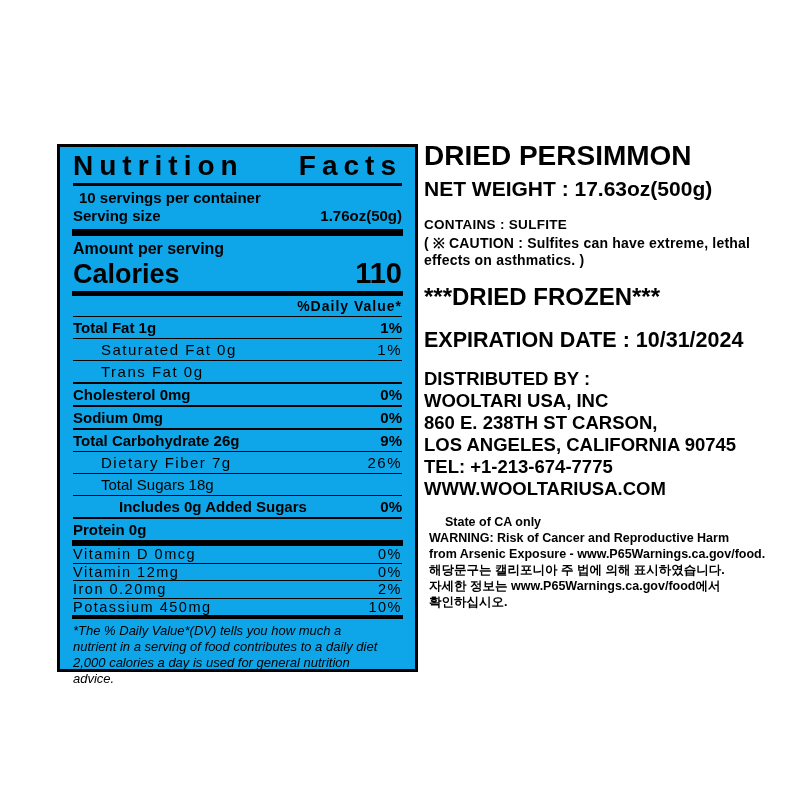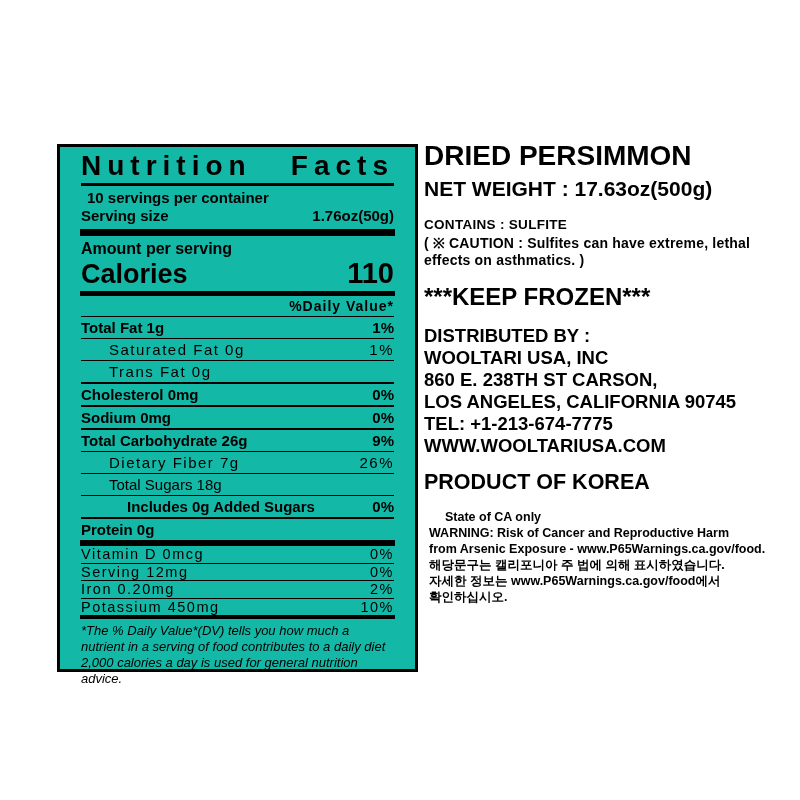--- a/index.html
+++ b/index.html
@@ -6,22 +6,22 @@
   body{
     width:800px;height:800px;overflow:hidden;
     font-family:"Liberation Sans",sans-serif;color:#000;
     -webkit-font-smoothing:antialiased;
   }
   .canvas{position:relative;width:800px;height:800px;background:#fff;}
 
   
   .nf{
     position:absolute;left:57px;top:144px;width:361px;height:528px;
-    border:3px solid #000;box-sizing:border-box;padding:0 21px;
-    background:#14b8a6;
+    border:3px solid #000;box-sizing:border-box;padding:0 13px;
+    background:#0ea5e9;
   }
   .nf-title{
     display:flex;justify-content:space-between;align-items:baseline;
     font-weight:bold;font-size:28px;line-height:1.05;letter-spacing:6px;
     padding:4px 0 3px;border-bottom:3px solid #000;
   }
   .nf-servings{font-size:15px;font-weight:bold;line-height:18px;padding-top:3px;margin-left:6px;}
   .nf-serving-row{
     display:flex;justify-content:space-between;
     font-size:15px;font-weight:bold;line-height:18px;padding-bottom:4px;
@@ -146,21 +146,21 @@
       </div>
 
     <div class="bar bar-6"></div>
 
     <div id="nf-vitamins">
         <div class="nrow sp">
           <span class="n-name">Vitamin D 0mcg</span>
           <span class="n-dv">0%</span>
         </div>
         <div class="nrow sp sep-hair">
-          <span class="n-name">Serving 12mg</span>
+          <span class="n-name">Vitamin 12mg</span>
           <span class="n-dv">0%</span>
         </div>
         <div class="nrow sp sep-hair">
           <span class="n-name">Iron 0.20mg</span>
           <span class="n-dv">2%</span>
         </div>
         <div class="nrow sp sep-hair">
           <span class="n-name">Potassium 450mg</span>
           <span class="n-dv">10%</span>
         </div>
@@ -173,28 +173,28 @@
 2,000 calories a day is used for general nutrition
 advice.</div>
   </section>
 
   <section class="pp">
     <div class="pp-name">DRIED PERSIMMON</div>
     <div class="pp-weight">NET WEIGHT : 17.63oz(500g)</div>
     <div class="pp-contains">CONTAINS : SULFITE</div>
     <div class="pp-caution">( ※ CAUTION : Sulfites can have extreme, lethal
 effects on asthmatics. )</div>
-    <div class="pp-frozen">***KEEP FROZEN***</div>
+    <div class="pp-frozen">***DRIED FROZEN***</div>
+    <div class="pp-exp">EXPIRATION DATE : 10/31/2024</div>
     <div class="pp-dist">DISTRIBUTED BY :
 WOOLTARI USA, INC
 860 E. 238TH ST CARSON,
 LOS ANGELES, CALIFORNIA 90745
 TEL: +1-213-674-7775
 WWW.WOOLTARIUSA.COM</div>
-    <div class="pp-origin">PRODUCT OF KOREA</div>
     <div class="pp-warning">
       <div class="pp-warn-heading">State of CA only</div>
       <div class="pp-warn-body">WARNING: Risk of Cancer and Reproductive Harm
 from Arsenic Exposure - www.P65Warnings.ca.gov/food.
 해당문구는 캘리포니아 주 법에 의해 표시하였습니다.
 자세한 정보는 www.P65Warnings.ca.gov/food에서
 확인하십시오.</div>
     </div>
   </section>
 

